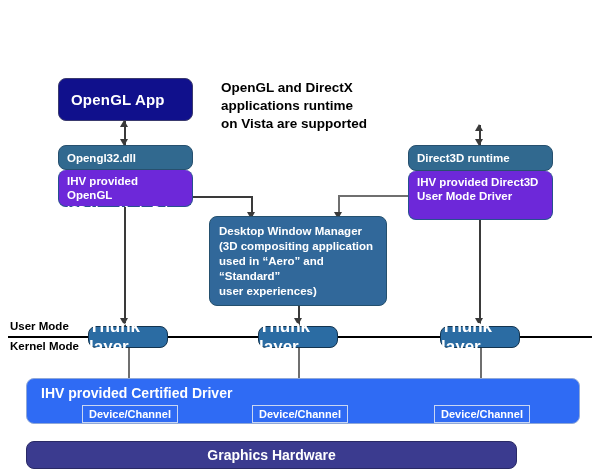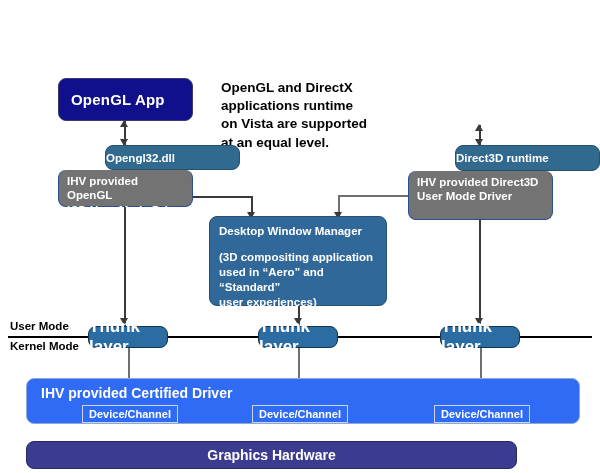--- a/index.html
+++ b/index.html
@@ -32,46 +32,46 @@
     padding-left:12px;
     font-size:15px;
     letter-spacing:.2px;
   }
 
   
   .runtime-band{
     background:#31698f;
     border:1px solid #27506e;
     align-items:center;
-    font-size:11.5px;
-    margin-left:47px;
+    padding-left:8px;
+    font-size:11.5px;
   }
 
   
   .umd-box{
-    background:#737373;
+    background:#6d28d9;
     border:1px solid #27508f;
     border-top:none;
     align-items:flex-start;
     padding:4px 6px 0 8px;
     font-size:11.5px;
     line-height:1.25;
   }
   .umd-box span{display:block;}
 
   
   .dwm-box{
     background:#31689a;
     border:1px solid #24506e;
     flex-direction:column;
     padding:7px 9px 0 9px;
     font-size:11.5px;
     line-height:1.3;
   }
-  .dwm-title{margin-bottom:11px;}
+  .dwm-title{}
   .dwm-body span{display:block;}
 
   
   .thunk-box{
     background:#2b6ca3;
     border:1px solid #13344f;
     align-items:center;
     justify-content:center;
     font-size:17px;
     z-index:5;
@@ -155,21 +155,20 @@
 </style>
 </head>
 <body>
 
 <div id="stage">
 
   <div class="note" style="left:221px; top:79px;">
     <span>OpenGL and DirectX</span>
     <span>applications runtime</span>
     <span>on Vista are supported</span>
-    <span>at an equal level.</span>
   </div>
 
   <div class="box app-box" style="left:58px; top:78px; width:135px; height:43px;">
     <span>OpenGL App</span>
   </div>
 
   <div class="ln ln-v" style="left:124px; top:121px; height:24px;"></div>
   <div class="arrow-up" style="left:120px; top:120px;"></div>
   <div class="arrow-dn" style="left:120px; top:139px;"></div>
 

